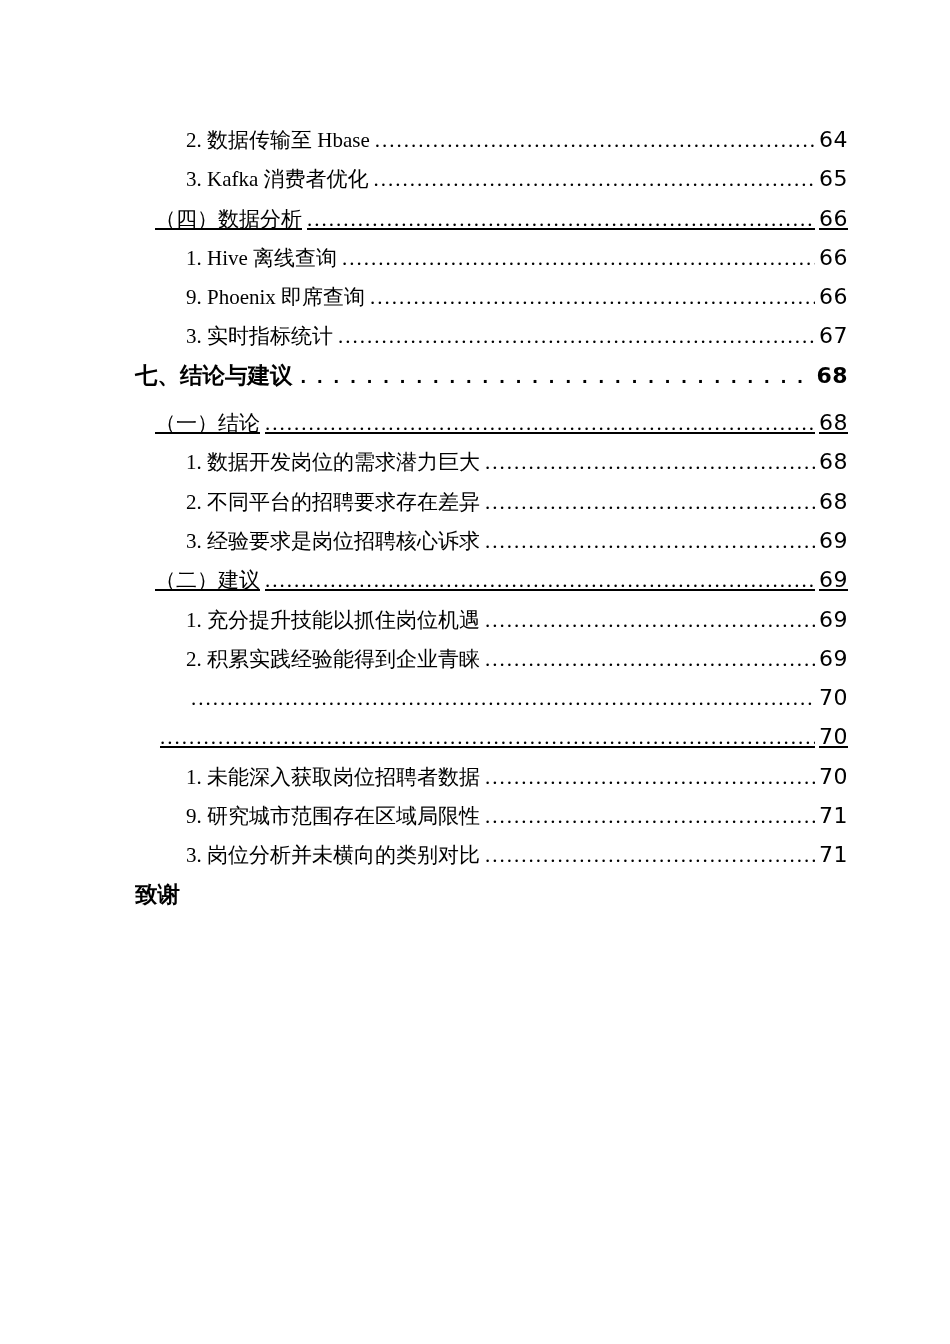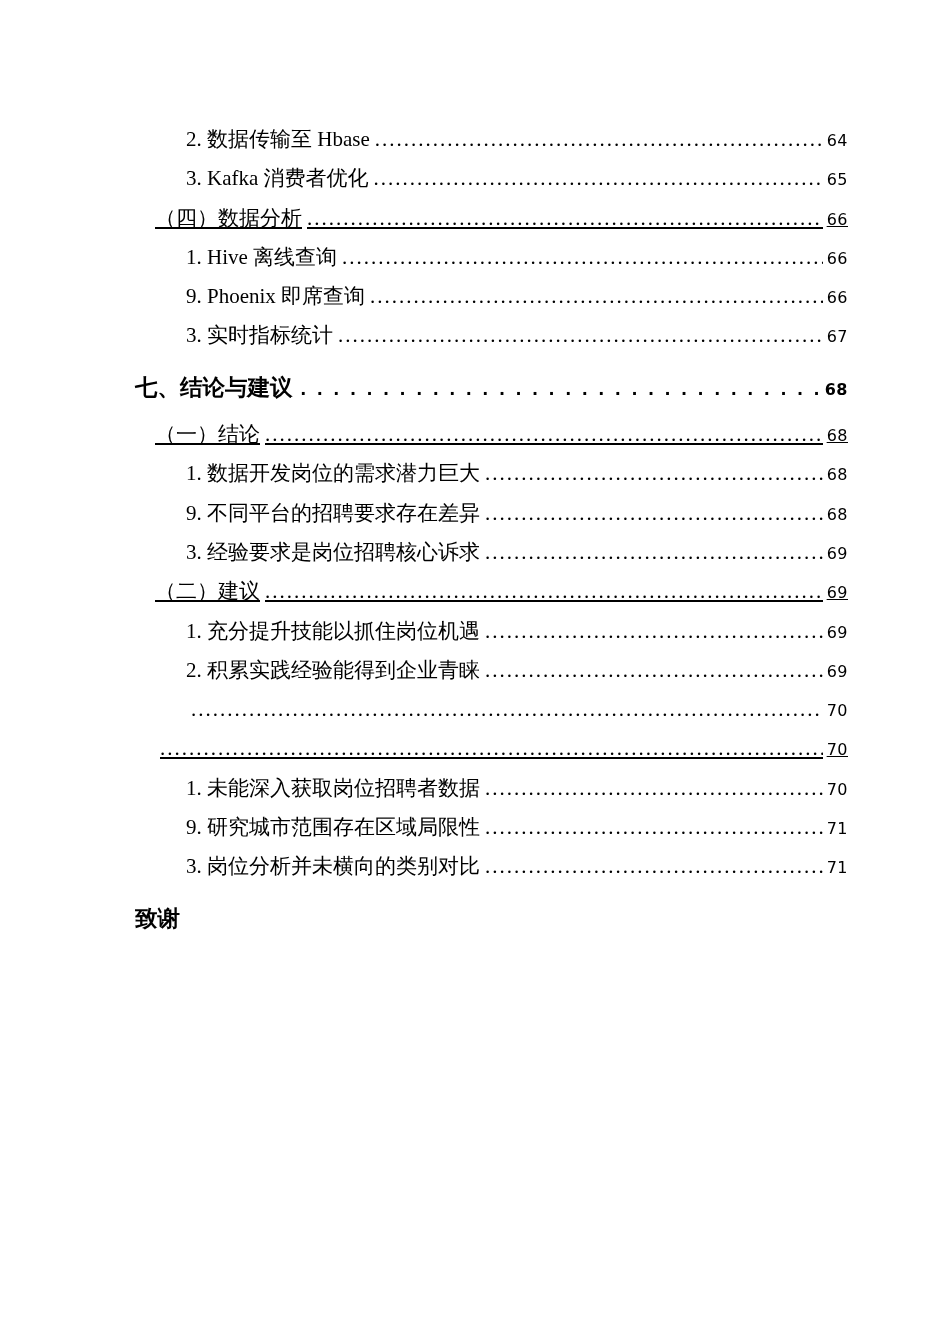--- a/index.html
+++ b/index.html
@@ -40,32 +40,31 @@
     white-space: nowrap;
     margin: 0 4px 0 5px;
   }
   .row .leader::after {
     content: "..............................................................................................................................................................................................................";
     letter-spacing: 2px;
   }
   .row .num {
     flex: 0 0 auto;
     font-family: "DejaVu Sans", "Liberation Sans", sans-serif;
-    font-size: 16px;
+    font-size: 22px;
     letter-spacing: 0.5px;
   }
   
   .row.level-2 { padding-left: 20px; text-decoration: underline; }
   .row.level-3 { padding-left: 51px; }
   
   .row.chapter {
     font-family: "Liberation Sans", "DejaVu Sans", sans-serif;
     font-weight: 700;
     font-size: 22.5px;
-    margin-top: 12px;
     margin-bottom: 8px;
   }
   .row.chapter .leader { margin: 0 7px 0 8px; }
   .row.chapter .leader::after {
     letter-spacing: 11px;
     font-size: 20px;
   }
   .row.chapter .num { font-weight: 700; }
   
   .row.no-leader .leader::after { content: none; }
@@ -114,21 +113,21 @@
     <span class="label">（一）结论</span>
     <span class="leader"></span>
     <span class="num">68</span>
   </div>
       <div class="row level-3">
     <span class="label">1. 数据开发岗位的需求潜力巨大</span>
     <span class="leader"></span>
     <span class="num">68</span>
   </div>
       <div class="row level-3">
-    <span class="label">9. 不同平台的招聘要求存在差异</span>
+    <span class="label">2. 不同平台的招聘要求存在差异</span>
     <span class="leader"></span>
     <span class="num">68</span>
   </div>
       <div class="row level-3">
     <span class="label">3. 经验要求是岗位招聘核心诉求</span>
     <span class="leader"></span>
     <span class="num">69</span>
   </div>
       <div class="row level-2">
     <span class="label">（二）建议</span>

